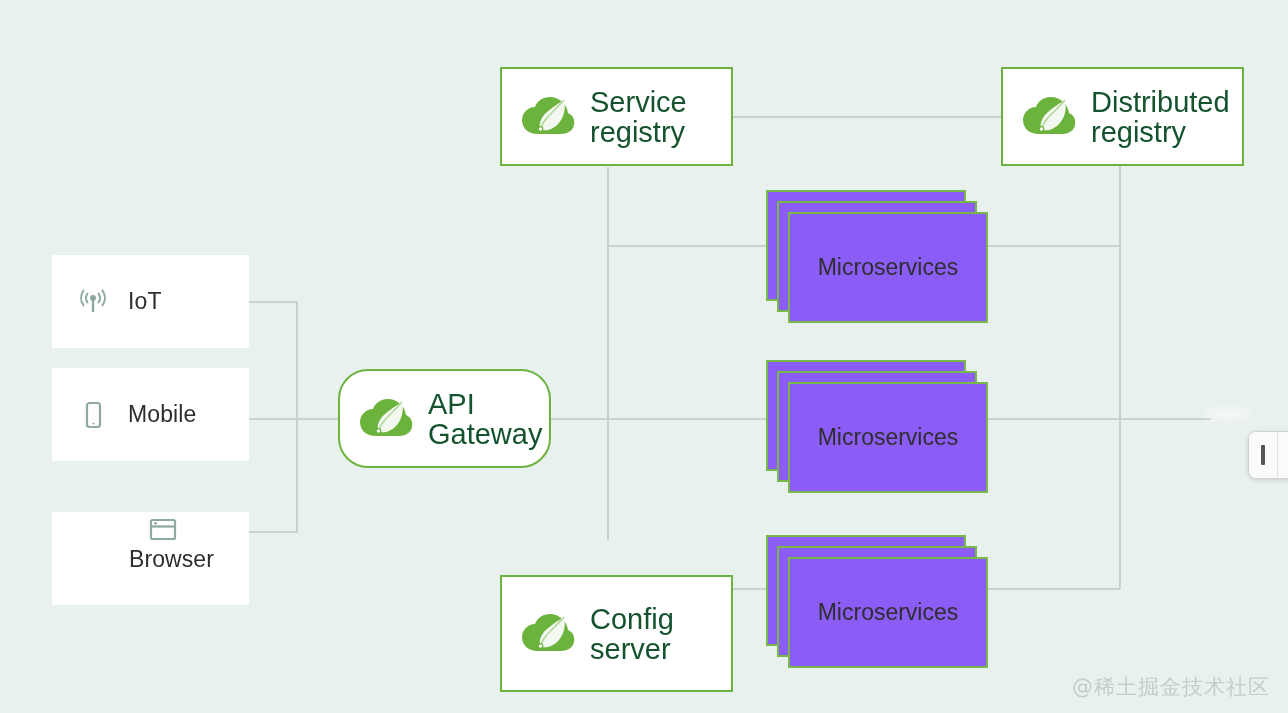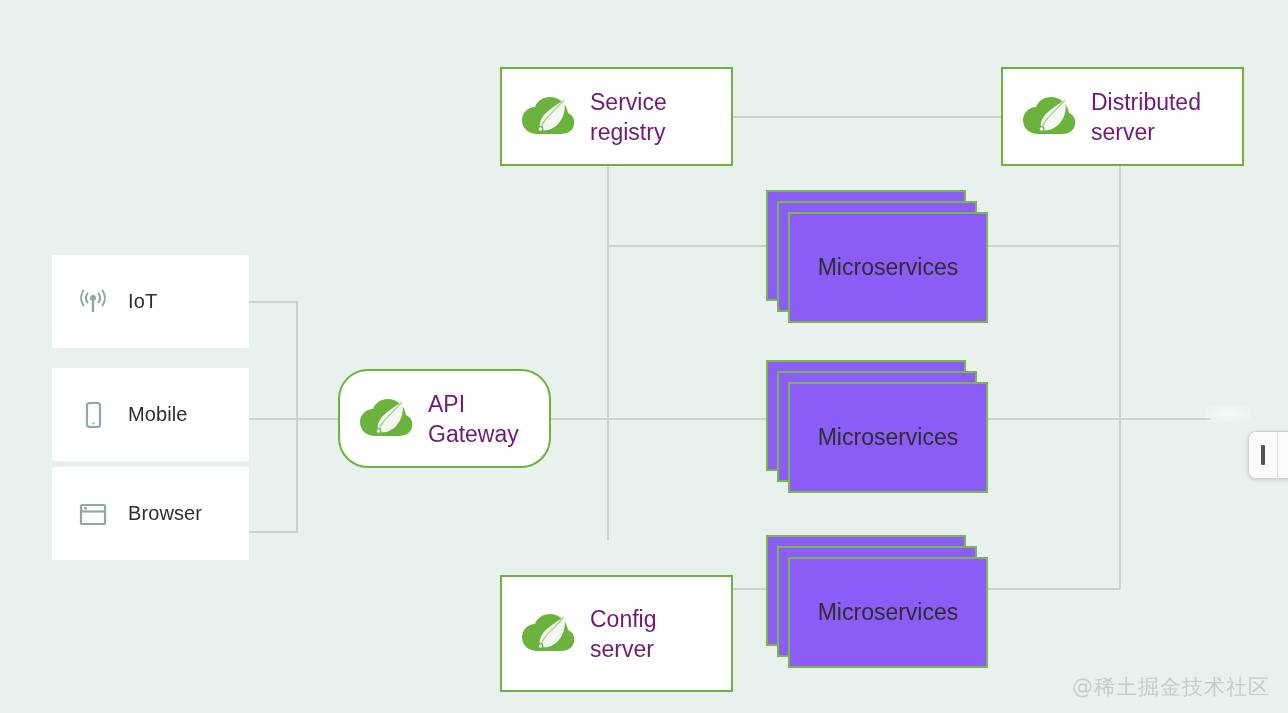--- a/index.html
+++ b/index.html
@@ -42,21 +42,21 @@
     width: 34px;
     height: 34px;
     flex: 0 0 34px;
     display: flex;
     align-items: center;
     justify-content: center;
     color: #8fa8a3;
   }
   .client-label {
     margin-left: 18px;
-    font-size: 20px;
+    font-size: 23px;
     color: #2e2e2e;
     letter-spacing: 0.1px;
     white-space: nowrap;
   }
 
   
   .spring-box {
     position: absolute;
     background: #ffffff;
     border: 2px solid #6db33f;
@@ -67,23 +67,23 @@
   .spring-logo {
     width: 56px;
     height: 46px;
     flex: 0 0 56px;
     display: flex;
     align-items: center;
     justify-content: center;
   }
   .spring-label {
     margin-left: 14px;
-    font-size: 23px;
+    font-size: 29px;
     line-height: 30px;
-    color: #701a75;
+    color: #14532d;
     white-space: pre-line;
   }
 
   
   .ms-stack {
     position: absolute;
     width: 222px;
     height: 133px;
   }
   .ms-sheet {
@@ -205,21 +205,21 @@
   <div class="client-card" style="top:368px;">
     <span class="client-icon">
       <svg width="34" height="34" viewBox="0 0 34 34" fill="none" stroke="currentColor" stroke-width="2.2">
         <rect x="11" y="5" width="13" height="24" rx="2.5"></rect>
         <circle cx="17.5" cy="25.5" r="1.1" fill="currentColor" stroke="none"></circle>
       </svg>
     </span>
     <span class="client-label">Mobile</span>
   </div>
 
-  <div class="client-card" style="top:467px;">
+  <div class="client-card" style="top:512px;flex-direction:column;">
     <span class="client-icon">
       <svg width="34" height="34" viewBox="0 0 34 34" fill="none" stroke="currentColor" stroke-width="2.2">
         <rect x="5" y="8" width="24" height="19" rx="1.5"></rect>
         <path d="M5 14.5h24" stroke-width="2.2"></path>
         <circle cx="9.5" cy="11.3" r="1.4" fill="currentColor" stroke="none"></circle>
       </svg>
     </span>
     <span class="client-label">Browser</span>
   </div>
 
@@ -239,21 +239,21 @@
   <div class="spring-box" style="left:1001px; top:67px; width:243px; height:99px;">
     <span class="spring-logo">
       <svg width="56" height="46" viewBox="0 0 56 46">
         <path d="M18 40 C7 40 2 33 2 26 C2 19 8 13 15 13 C17 7 23 3 30 3 C39 3 47 10 48 19 C53 21 55 26 54 31 C53 37 47 40 41 40 Z" fill="#6cb33e"></path>
         <path d="M44 6 C44 6 47 16 41 26 C35 36 24 38 21 35 C18 32 20 24 27 18 C34 12 44 6 44 6 Z" fill="#ffffff" opacity="0.92"></path>
         <path d="M44 6 C38 13 31 19 26 25 C22 30 21 34 21 35" fill="none" stroke="#6cb33e" stroke-width="1.4" opacity="0.55"></path>
         <circle cx="20.5" cy="35" r="2.3" fill="#ffffff" stroke="#6cb33e" stroke-width="1.2"></circle>
       </svg>
     </span>
     <span class="spring-label">Distributed
-server</span>
+registry</span>
   </div>
 
   <div class="spring-box" style="left:500px; top:538px; width:233px; height:117px;margin-top:37px;">
     <span class="spring-logo">
       <svg width="56" height="46" viewBox="0 0 56 46">
         <path d="M18 40 C7 40 2 33 2 26 C2 19 8 13 15 13 C17 7 23 3 30 3 C39 3 47 10 48 19 C53 21 55 26 54 31 C53 37 47 40 41 40 Z" fill="#6cb33e"></path>
         <path d="M44 6 C44 6 47 16 41 26 C35 36 24 38 21 35 C18 32 20 24 27 18 C34 12 44 6 44 6 Z" fill="#ffffff" opacity="0.92"></path>
         <path d="M44 6 C38 13 31 19 26 25 C22 30 21 34 21 35" fill="none" stroke="#6cb33e" stroke-width="1.4" opacity="0.55"></path>
         <circle cx="20.5" cy="35" r="2.3" fill="#ffffff" stroke="#6cb33e" stroke-width="1.2"></circle>
       </svg>

